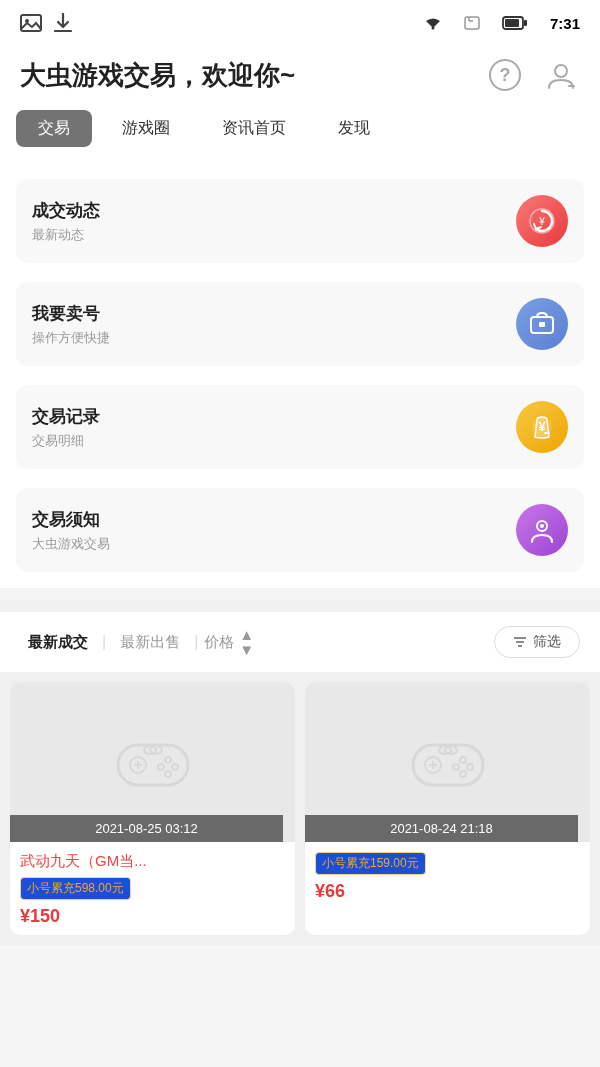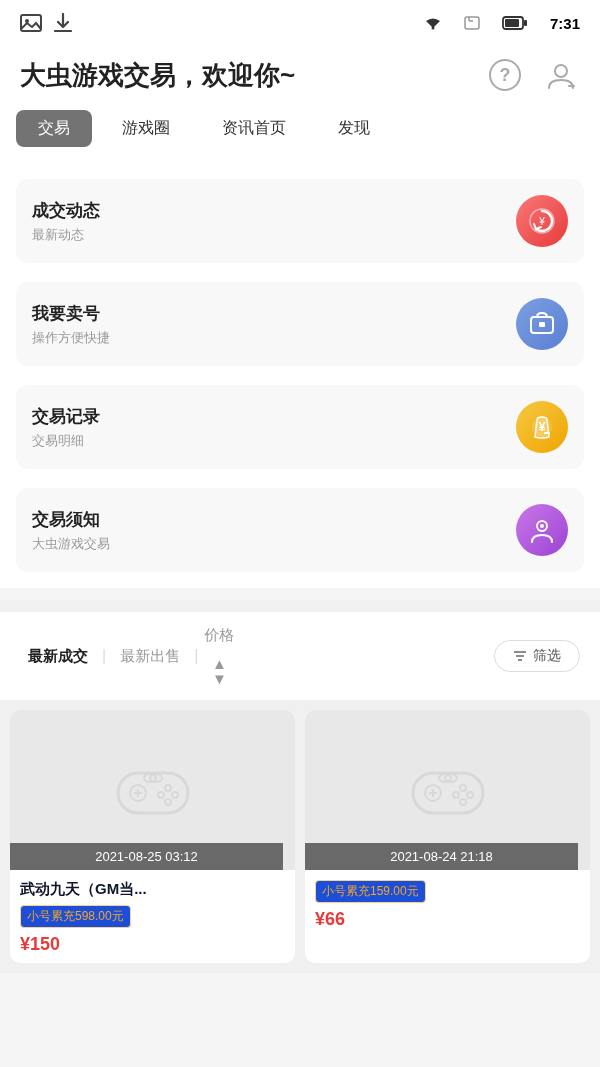--- a/index.html
+++ b/index.html
@@ -165,23 +165,22 @@
       font-weight: 400;
     }
     .filter-separator {
       color: #ddd;
       font-size: 16px;
       margin: 0 2px;
     }
     .filter-price {
       display: flex;
       align-items: center;
-      gap: 11px;
-      cursor: pointer;
-      flex-direction: column;
+      gap: 5px;
+      cursor: pointer;
     }
     .filter-price span {
       font-size: 15px;
       color: #999;
     }
     .sort-arrows {
       display: flex;
       flex-direction: column;
       font-size: 9px;
       line-height: 1;
@@ -238,22 +237,22 @@
       color: #fff;
       font-size: 13px;
       text-align: center;
       padding: 6px 4px;
     }
     .product-info {
       padding: 10px 10px 8px;
     }
     .product-title {
       font-size: 15px;
-      font-weight: 700;
-      color: #0f172a;
+      font-weight: 400;
+      color: #ef4444;
       margin-bottom: 6px;
       white-space: nowrap;
       overflow: hidden;
       text-overflow: ellipsis;
     }
     .product-tag {
       display: inline-block;
       background: #1d4ed8;
       color: #f5a623;
       border: 1px solid #f5d38a;

